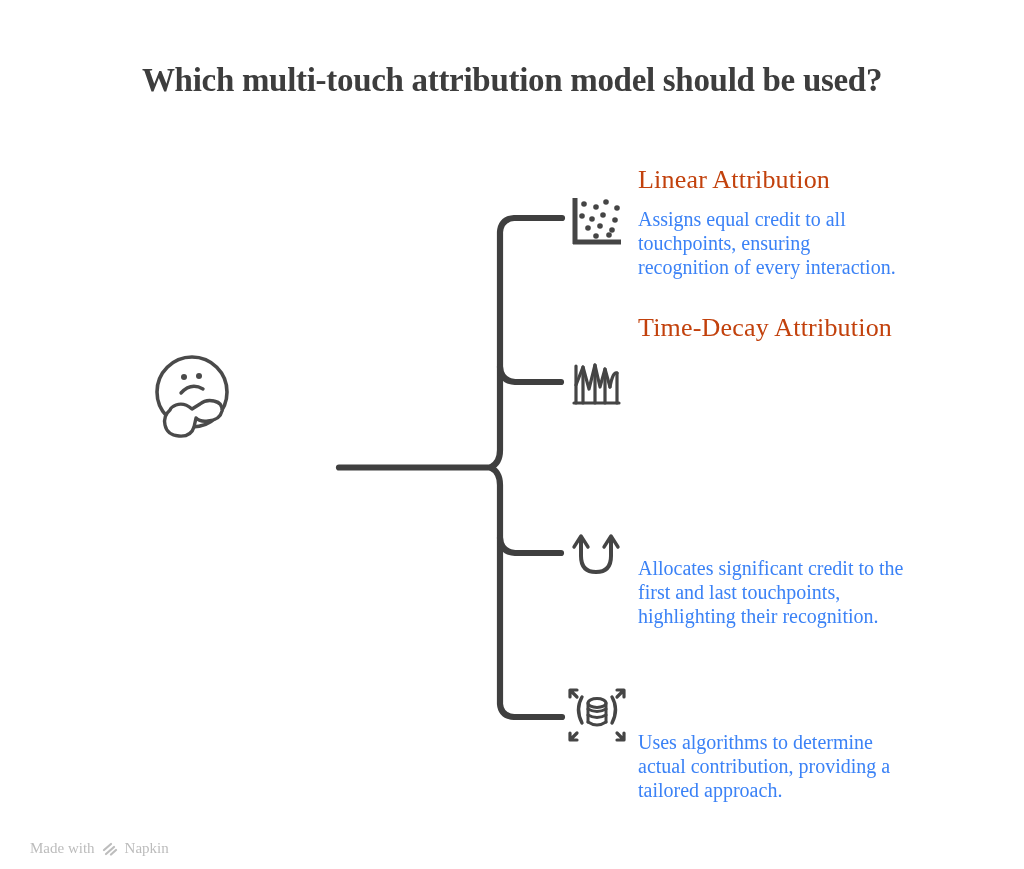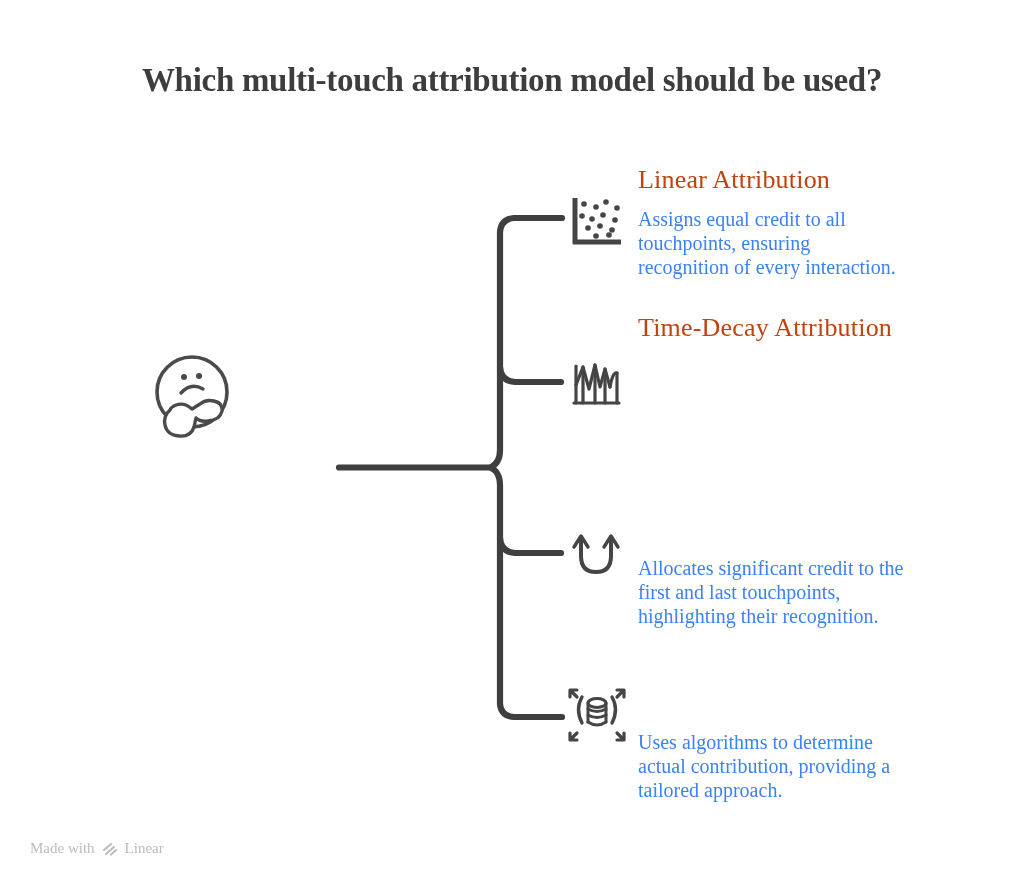--- a/index.html
+++ b/index.html
@@ -118,16 +118,16 @@
 
   <div class="footer">
     <span>Made with</span>
     <svg width="18" height="16" viewBox="0 0 18 16">
       <g fill="none" stroke="#bdbdbd" stroke-width="2.2" stroke-linecap="round">
         <path d="M 3 10 L 10 4"></path>
         <path d="M 5 14 L 13 7"></path>
         <path d="M 10 14.5 L 15 10"></path>
       </g>
     </svg>
-    <span>Linear</span>
+    <span>Napkin</span>
   </div>
 
 </div>
 
 </body></html>

